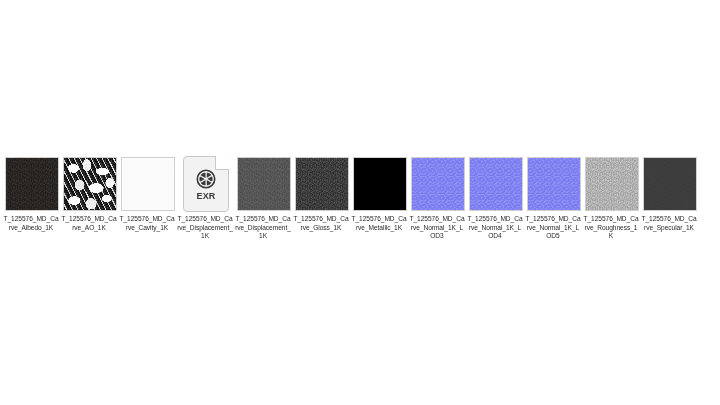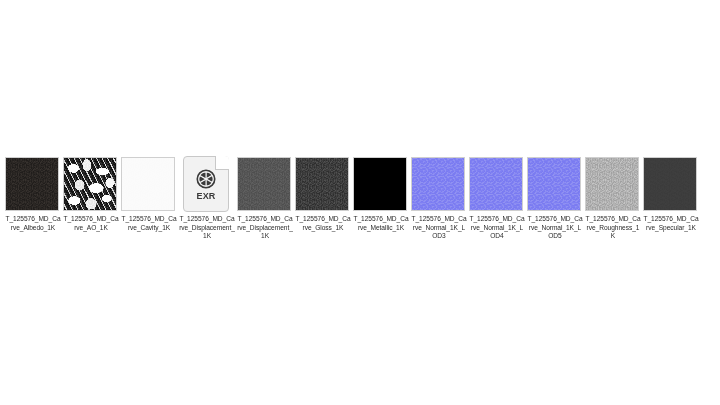--- a/index.html
+++ b/index.html
@@ -25,21 +25,21 @@
     flex-direction: row;
     align-items: flex-start;
     flex-wrap: nowrap;
   }
 
   .file-item {
     width: 58px;
     min-width: 58px;
     display: flex;
     flex-direction: column;
-    align-items: flex-end;
+    align-items: flex-start;
     padding: 0;
     margin: 0;
   }
 
   .thumb-wrap {
     width: 58px;
     height: 58px;
     display: flex;
     align-items: center;
     justify-content: center;

